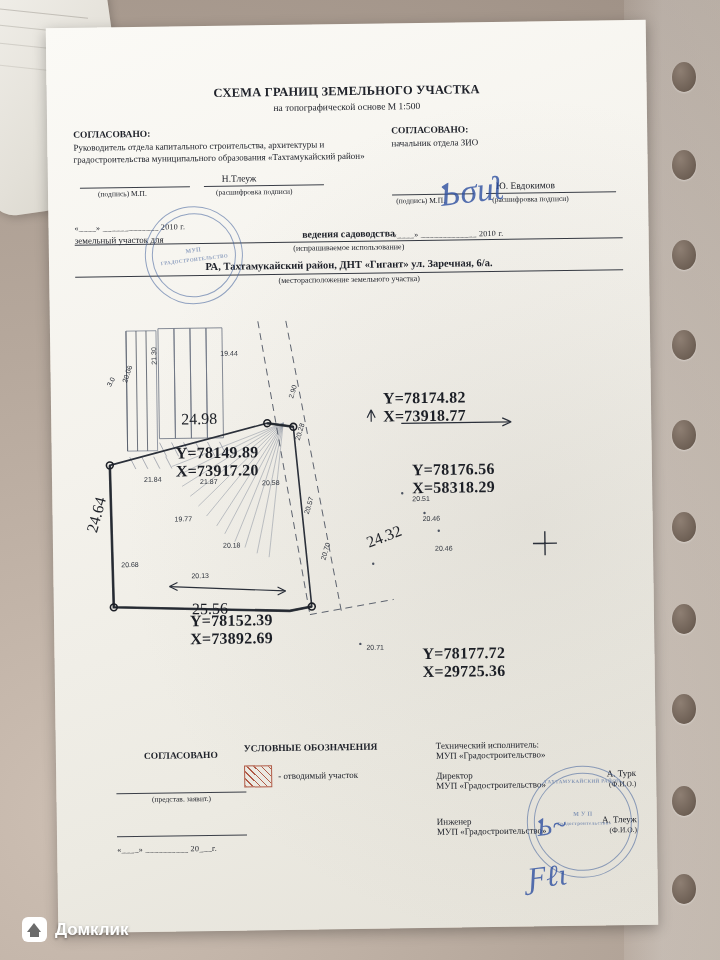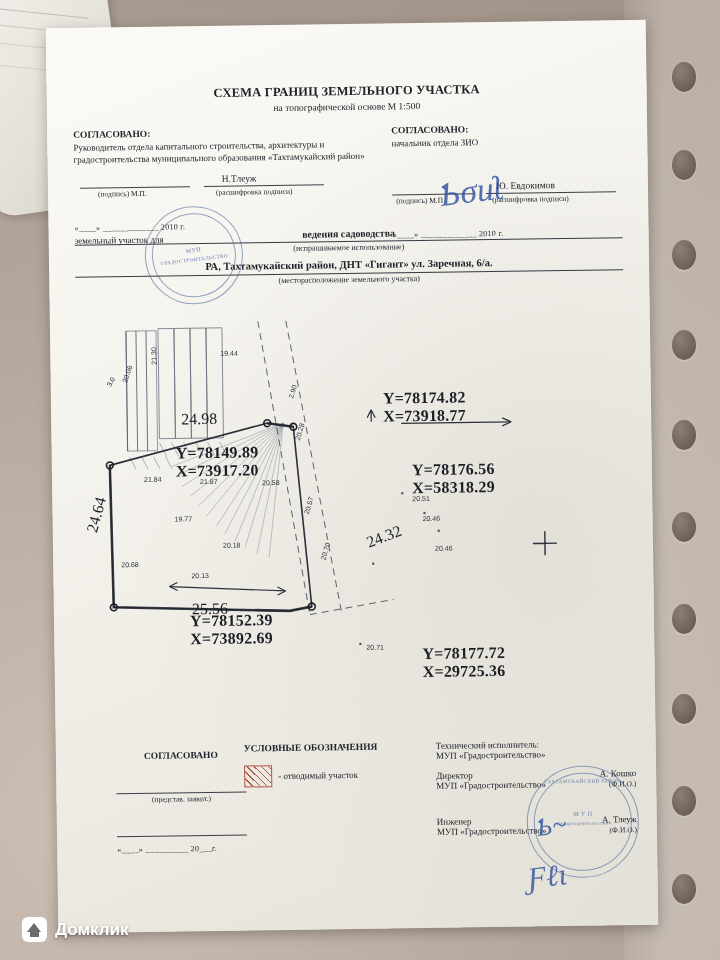--- a/index.html
+++ b/index.html
@@ -521,21 +521,21 @@
           <div class="legend-text">- отводимый участок</div>
         </div>
       </div>
 
       <div class="b-col3 exec">
         <div>Технический исполнитель:</div>
         <div>МУП «Градостроительство»</div>
         <div class="r">
           <div>Директор</div>
           <div>МУП «Градостроительство»</div>
-          <div class="nm">А. Кошко</div>
+          <div class="nm">А. Турк</div>
           <div class="fio">(Ф.И.О.)</div>
         </div>
         <div class="r" style="margin-top:22px;">
           <div>Инженер</div>
           <div>МУП «Градостроительство»</div>
           <div class="nm">А. Тлеуж</div>
           <div class="fio">(Ф.И.О.)</div>
         </div>
       </div>
 

